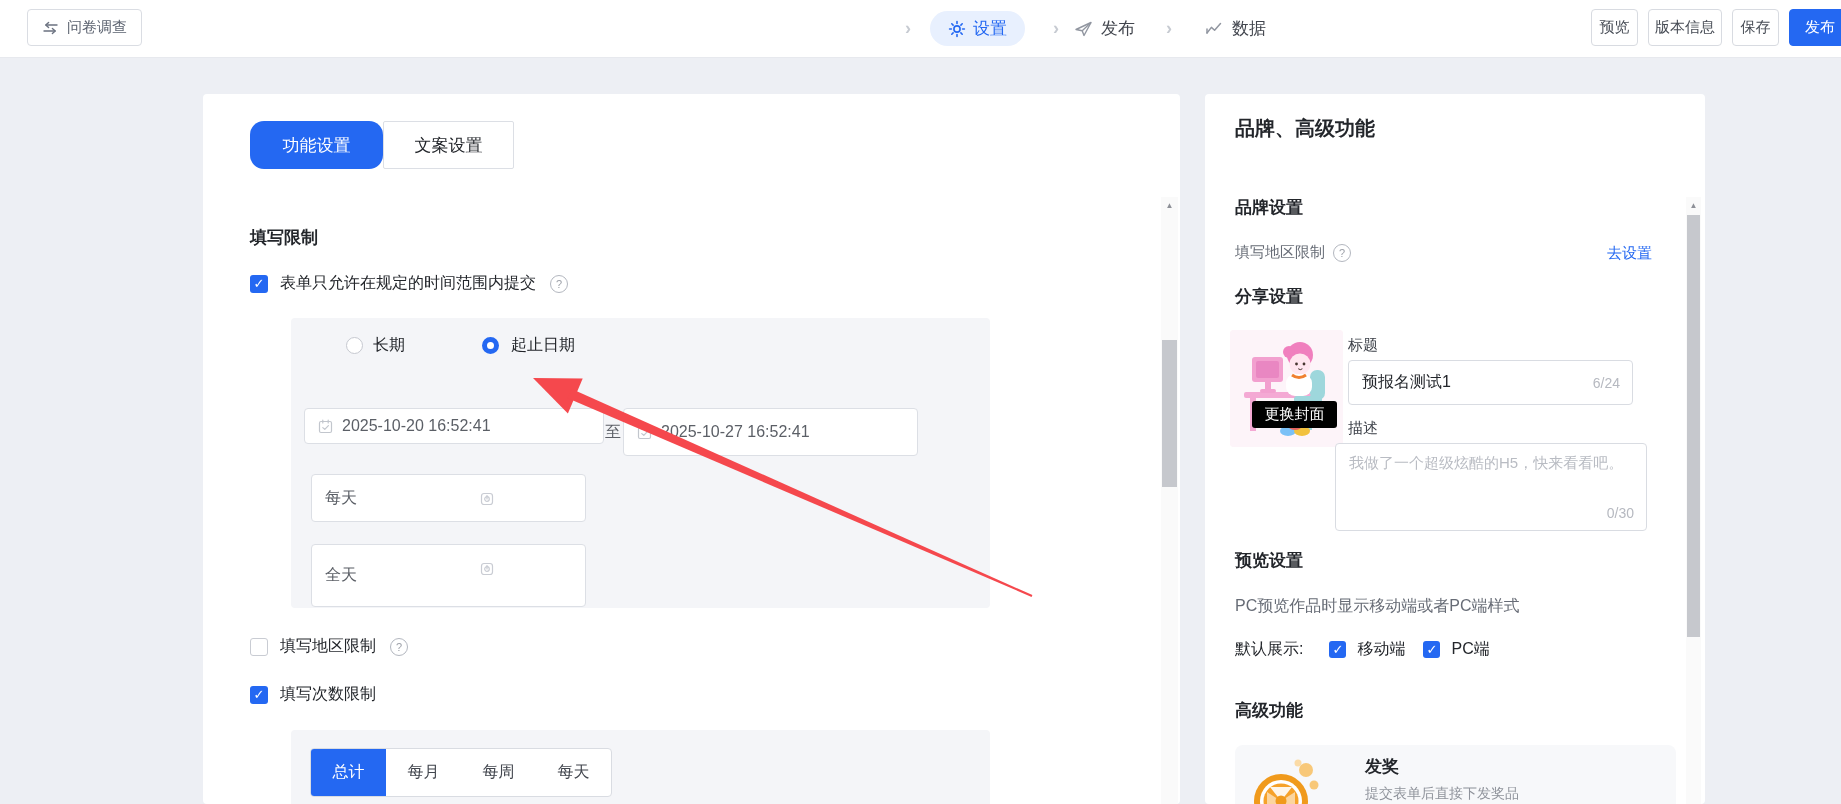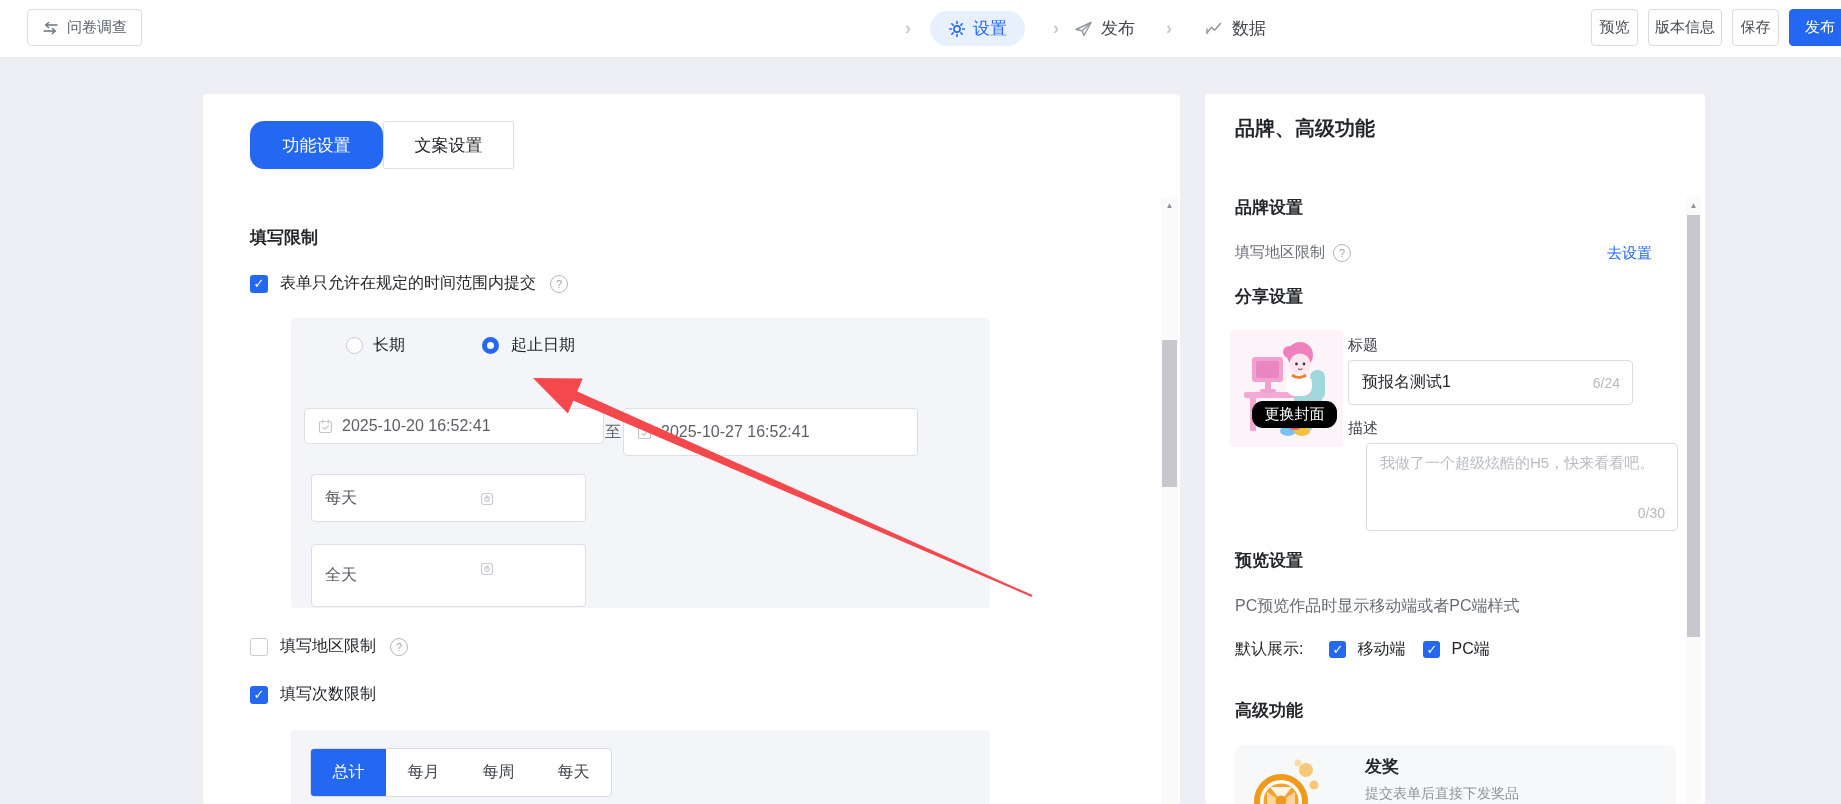--- a/index.html
+++ b/index.html
@@ -50,21 +50,21 @@
   
   .aside-gray-label{position:absolute;font-size:15px;color:#676c76;}
   .link{color:#2468f2;cursor:pointer;font-size:15px;}
   .inp-wrap{position:absolute;border:1px solid #d9dce2;border-radius:4px;background:#fff;box-sizing:border-box;}
   .inp-wrap input{border:0;outline:none;width:100%;height:100%;padding:0 52px 0 13px;box-sizing:border-box;
                   font-size:16px;color:#23262b;font-family:inherit;background:transparent;}
   .inp-wrap textarea{border:0;outline:none;width:100%;height:100%;padding:10px 13px;box-sizing:border-box;resize:none;
                   font-size:15px;color:#23262b;font-family:inherit;background:transparent;}
   .inp-wrap ::placeholder{color:#b9bcc3;}
   .counter{position:absolute;font-size:14px;color:#b6b9c0;}
-  .cover-btn{position:absolute;background:#000;color:#fff;font-size:15px;border-radius:11px;display:flex;
+  .cover-btn{position:absolute;background:#000;color:#fff;font-size:15px;border-radius:3px;display:flex;
              align-items:center;justify-content:center;cursor:pointer;z-index:4;}
   .card{position:absolute;background:#f7f8fa;border-radius:8px;}
   .arrow-layer{position:absolute;left:0;top:0;z-index:60;pointer-events:none;}
   .icon{display:inline-flex;align-items:center;justify-content:center;}
 </style>
 </head>
 <body>
 
 <div class="screen">
 
@@ -282,21 +282,21 @@
     </div>
     <div class="cover-btn" style="left:47px;top:307px;width:85px;height:27px;">更换封面</div>
 
     <div class="abs" style="left:143px;top:242px;font-size:15px;color:#3c4048;">标题</div>
     <div class="inp-wrap" style="left:143px;top:266px;width:285px;height:45px;">
       <input value="预报名测试1" style="">
       <span class="counter" style="right:12px;top:14px;">6/24</span>
     </div>
 
     <div class="abs" style="left:143px;top:325px;font-size:15px;color:#3c4048;">描述</div>
-    <div class="inp-wrap" style="left:161px;top:349px;width:312px;height:88px;">
+    <div class="inp-wrap" style="left:130px;top:349px;width:312px;height:88px;">
       <textarea placeholder="我做了一个超级炫酷的H5，快来看看吧。" style=""></textarea>
       <span class="counter" style="right:12px;bottom:9px;">0/30</span>
     </div>
 
     <div class="h-sec" style="left:30px;top:455px;">预览设置</div>
     <div class="aside-gray-label" style="left:30px;top:502px;font-size:16px;">PC预览作品时显示移动端或者PC端样式</div>
     <div class="cbrow" style="left:30px;top:545px;gap:0;">
       <span>默认展示:</span>
       <span class="cb on" style="margin-left:26px;width:17px;height:17px;">✓</span>
       <span style="margin-left:11px;">移动端</span>

